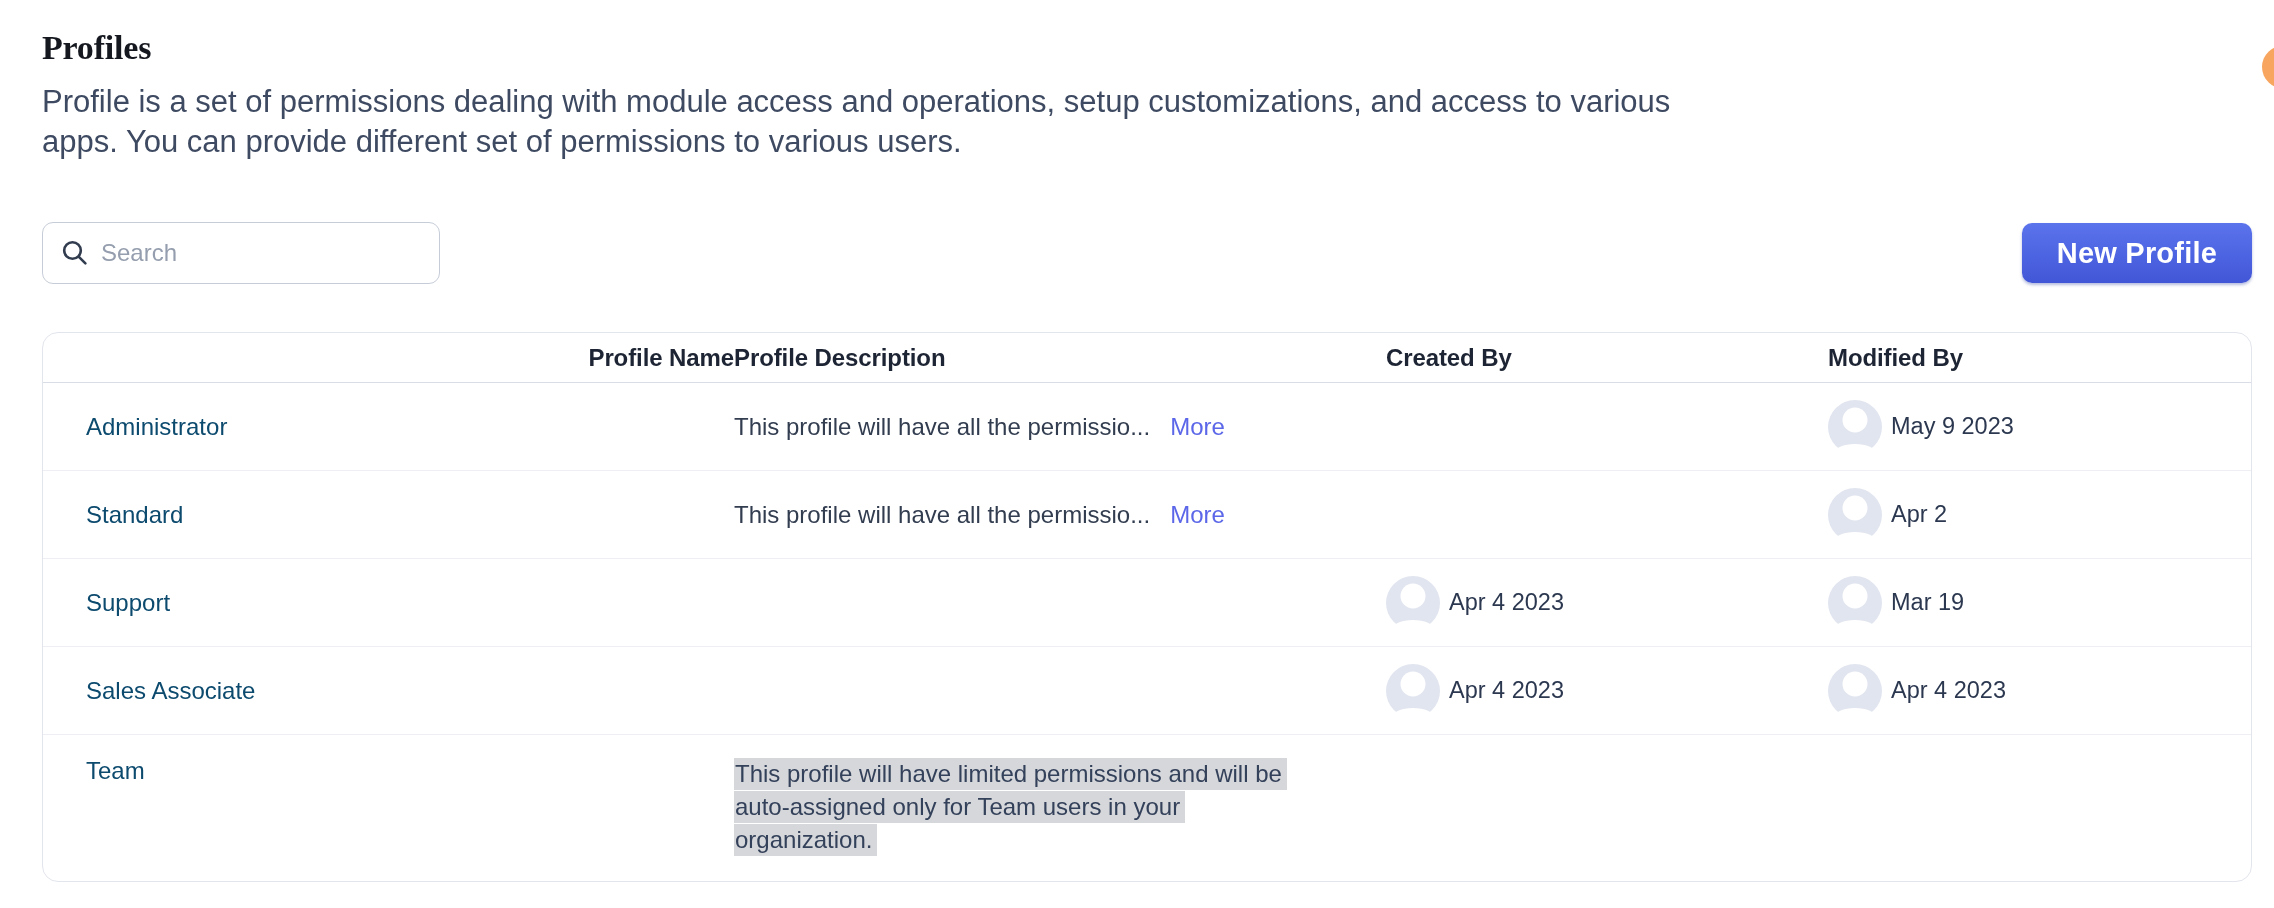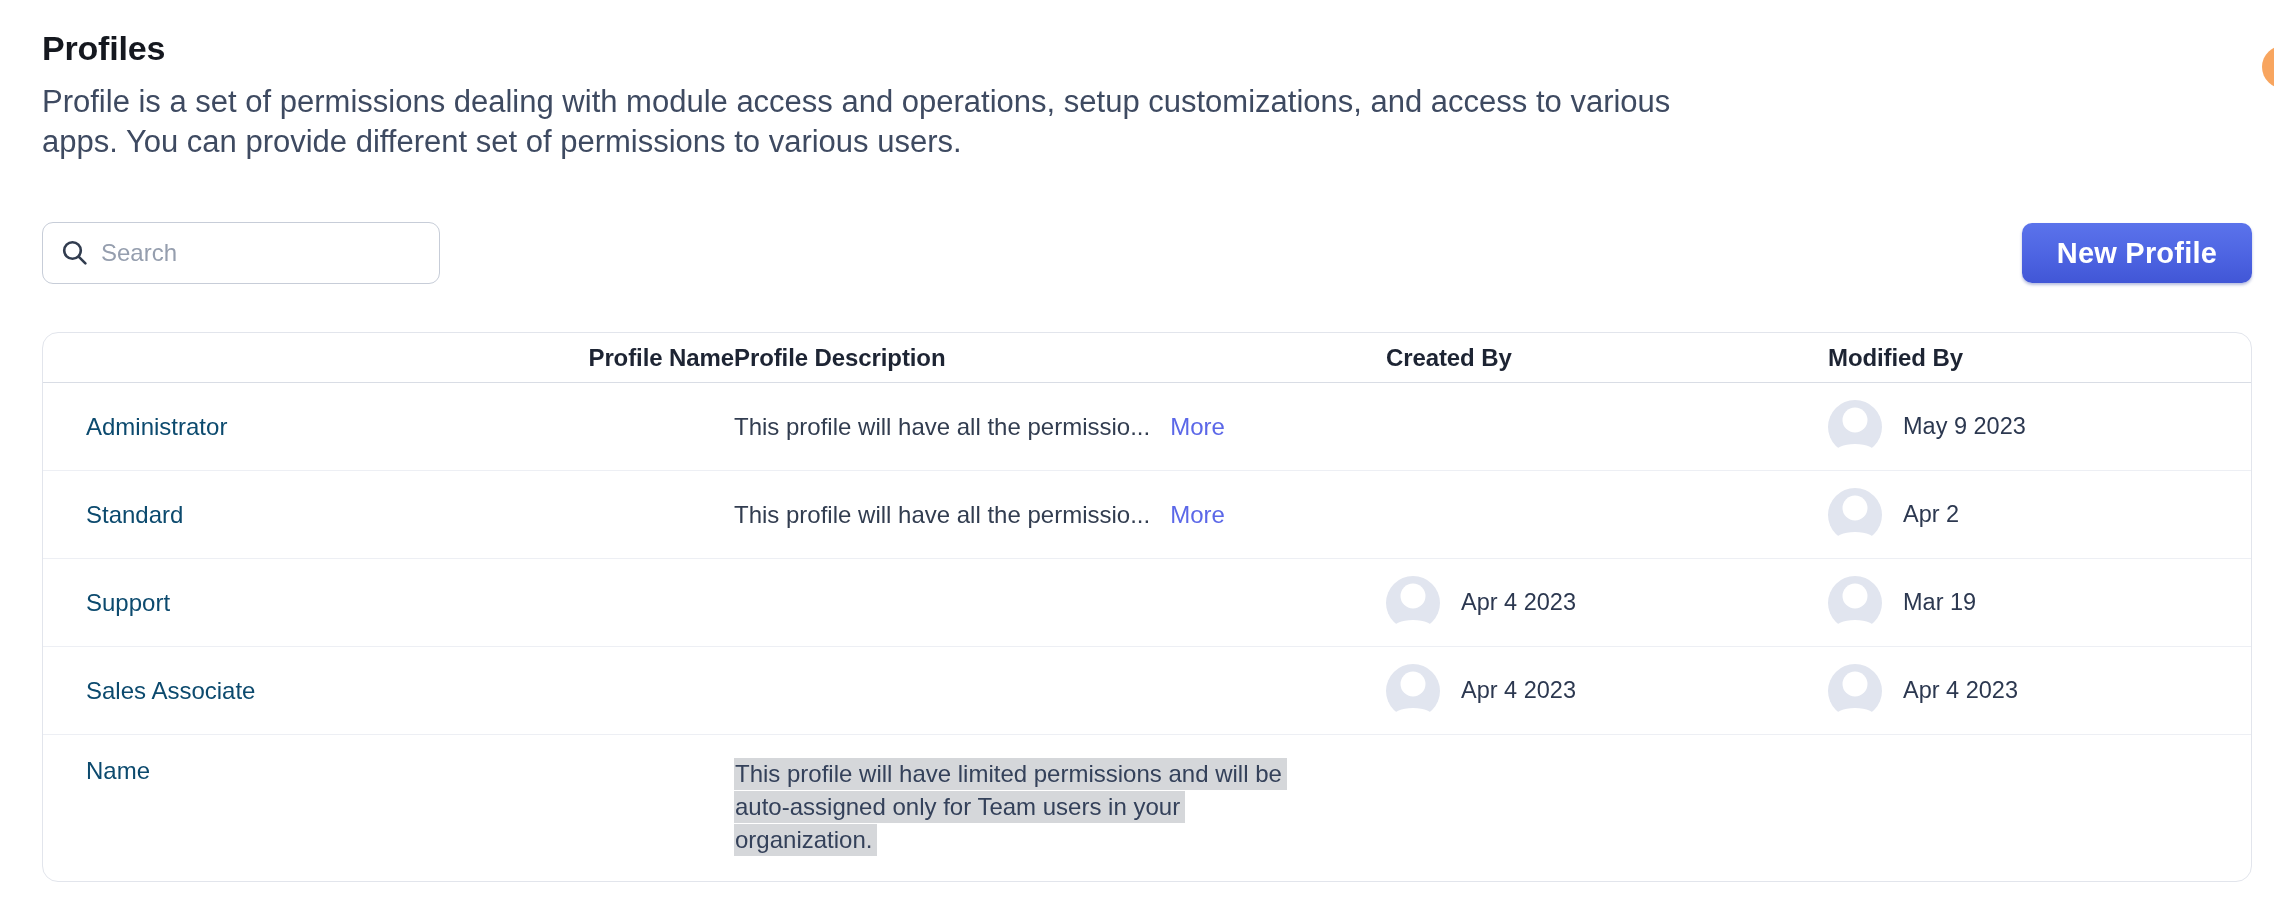--- a/index.html
+++ b/index.html
@@ -15,21 +15,21 @@
   
   .orange-badge {
     position: absolute; left: 2262px; top: 45px;
     width: 46px; height: 44px; border-radius: 50%;
     background: #f8a55f;
   }
 
   h1.page-title {
     margin: 0 0 12px 0;
     font-size: 34px; line-height: 44px; font-weight: 700;
-    color: #15181f; letter-spacing: -0.2px;
+    color: #15181f; letter-spacing: -0.2px; font-family: Liberation Serif, serif;
   }
   p.page-desc {
     margin: 0; max-width: 1705px;
     font-size: 31px; line-height: 40px;
     color: #3e4a61;
   }
 
   .toolbar {
     margin-top: 60px; width: 2210px;
     display: flex; align-items: center; justify-content: space-between;
@@ -87,21 +87,21 @@
   .desc-text.wrap {
     display: inline-block; max-width: 592px; line-height: 33px;
   }
   .hl {
     background: #d5d7da; color: #34415a;
     box-decoration-break: clone; -webkit-box-decoration-break: clone;
     padding: 2px 5px 3px 1px;
   }
   .more-link { color: #5b67e8; text-decoration: none; cursor: pointer; white-space: nowrap; }
 
-  .cell.by { display: flex; align-items: center; gap: 21px; }
+  .cell.by { display: flex; align-items: center; gap: 9px; }
   .avatar { width: 54px; height: 54px; flex: 0 0 54px; }
   .date-text { color: #2c3850; font-size: 23.5px; }
 </style>
 </head>
 <body>
 
 <div class="page">
 
   <div class="orange-badge"></div>
 
@@ -195,21 +195,21 @@
           <div class="cell by">
             <svg class="avatar" viewBox="0 0 54 54">
               <circle cx="27" cy="27" r="27" fill="#e1e5ef"></circle>
               <circle cx="27" cy="20" r="12.5" fill="#ffffff"></circle>
               <ellipse cx="27" cy="53" rx="21" ry="9" fill="#ffffff"></ellipse>
             </svg>
             <span class="date-text">Apr 4 2023</span>
           </div>
         </div>
         <div class="grid-row row tall">
-          <div class="cell name"><a class="profile-link">Name</a></div>
+          <div class="cell name"><a class="profile-link">Team</a></div>
           <div class="cell desc">
             <span class="desc-text wrap"><span class="hl">This profile will have limited permissions and will be auto-assigned only for Team users in your organization.</span></span>
           </div>
           <div class="cell by"></div>
           <div class="cell by"></div>
         </div>
       </div>
   </div>
 
 </div>

